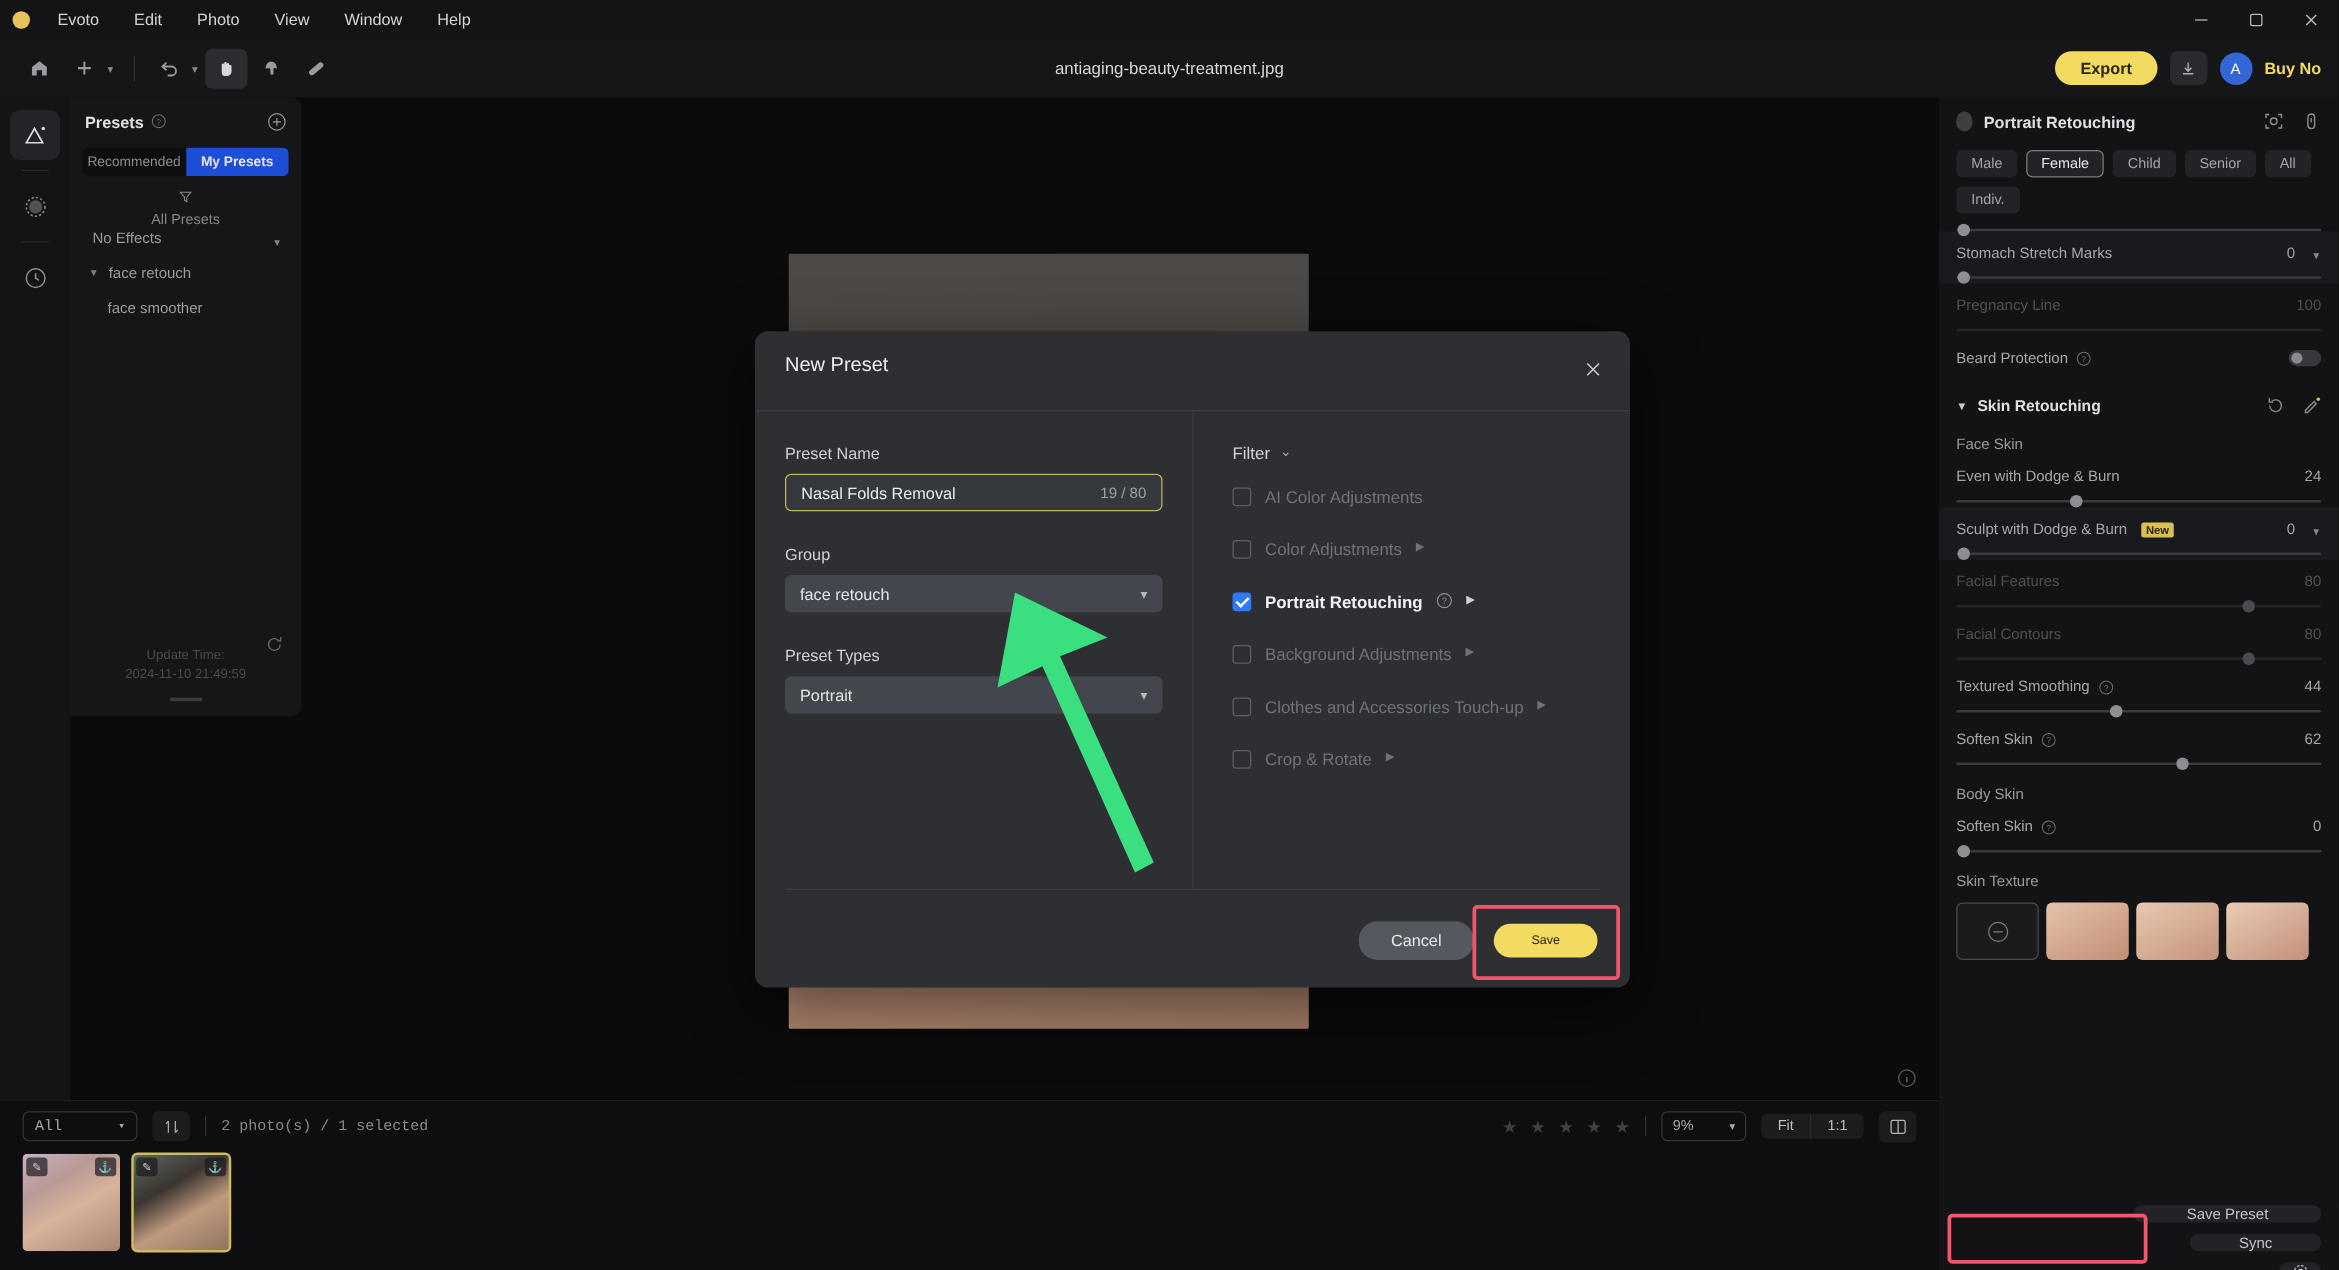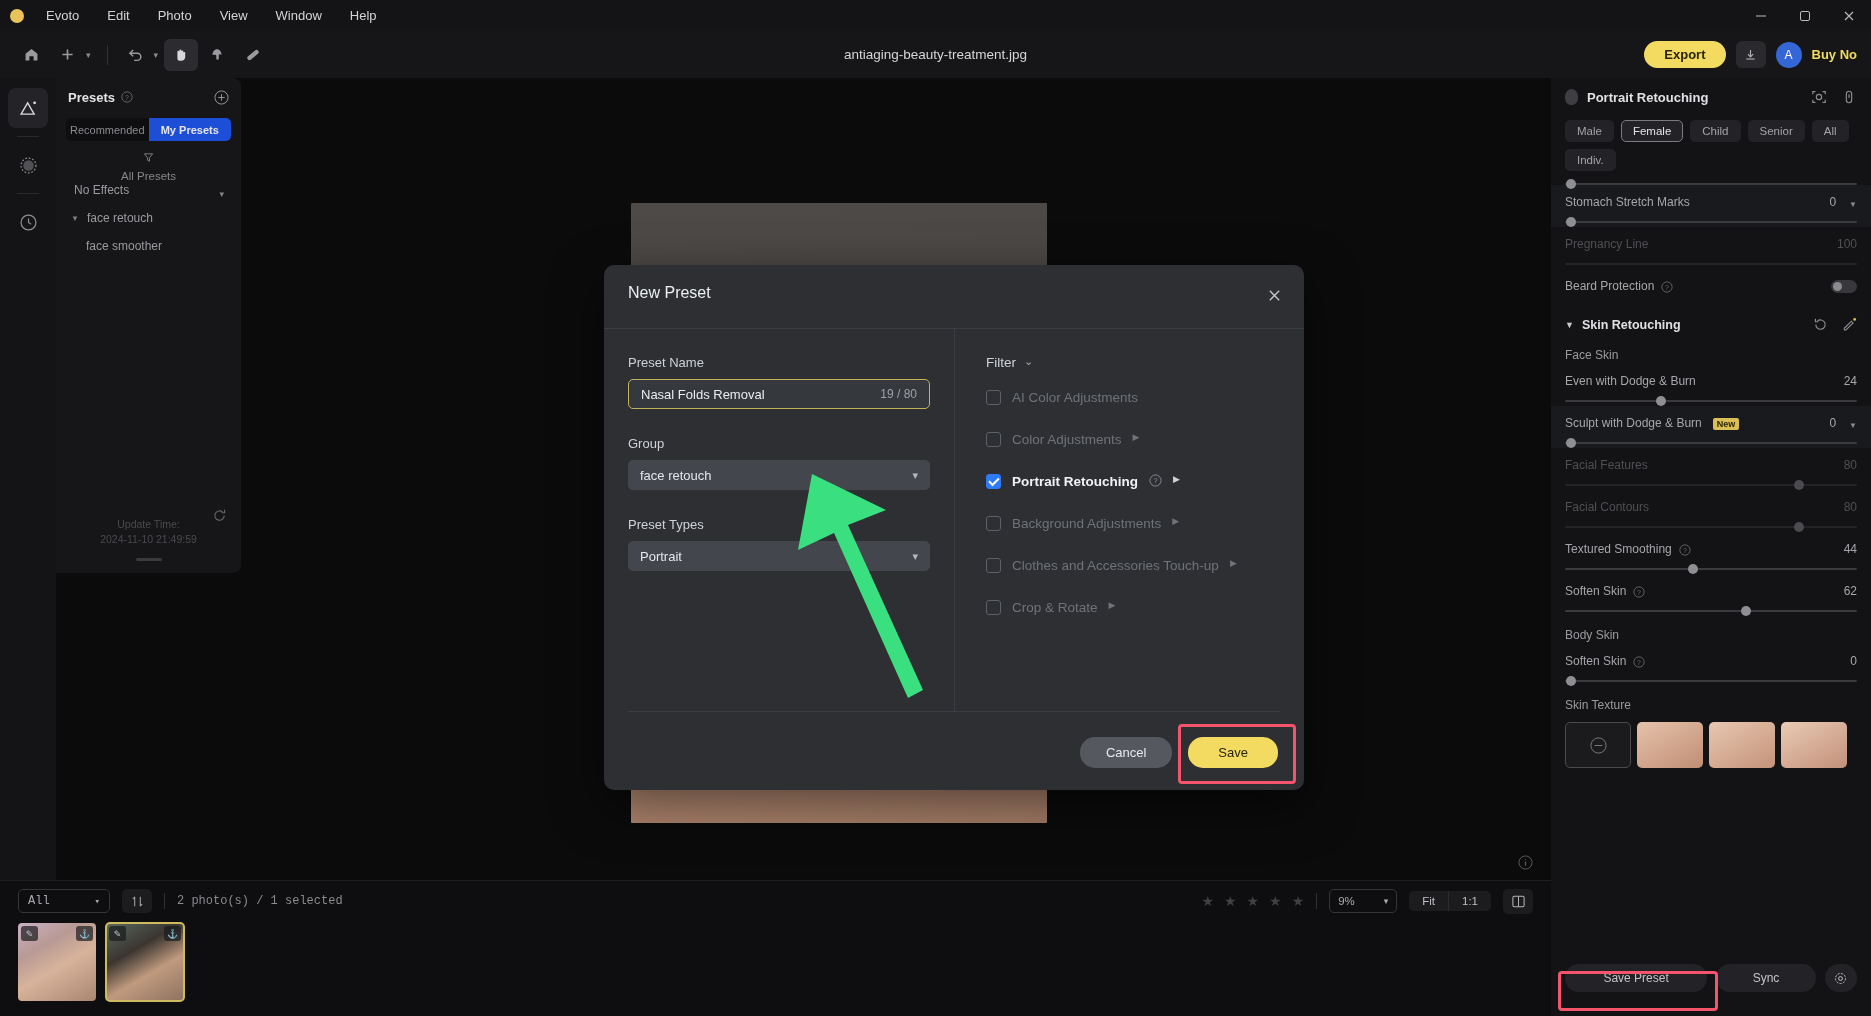--- a/index.html
+++ b/index.html
@@ -196,21 +196,21 @@
 
   .dlg-footer-line { position: absolute; left: 24px; right: 24px; bottom: 78px; height: 1px; background: #3a3d42; }
   .dlg-actions {
     position: absolute; right: 26px; bottom: 22px; display: flex; align-items: center; gap: 16px;
   }
   .btn-cancel {
     background: #55585e; color: #e8eaed; font-size: 13px; border: none;
     border-radius: 15px; padding: 8px 26px;
   }
   .btn-save {
-    background: #f2db60; color: #2a2408; font-size: 13px; border: none;
+    background: #f2db60; color: #2a2408; font-size: 10px; border: none;
     border-radius: 15px; padding: 8px 30px;
   }
   .hl-save {
     position: absolute; right: 8px; bottom: 6px; width: 118px; height: 60px;
     border: 3px solid #f4556c; border-radius: 4px; pointer-events: none;
   }
 
   
   .rightpanel {
     position: absolute; top: 78px; right: 0; width: 320px; bottom: 0;
@@ -255,21 +255,21 @@
   .rp-section .ic { margin-left: auto; display: flex; gap: 14px; color: #8c8c91; }
   .rp-sub { padding: 12px 14px 2px 14px; font-size: 12px; color: #9a9a9f; }
   .swatches { display: flex; gap: 6px; padding: 8px 14px 0 14px; }
   .sw { width: 66px; height: 46px; border-radius: 5px; background: #cfa48c; }
   .sw.none {
     background: #1b1b1e; border: 1px solid #4a4a4f;
     display: flex; align-items: center; justify-content: center; color: #7d7d82; font-size: 16px;
   }
   .rp-bottom {
     position: absolute; left: 0; right: 0; bottom: 0; height: 52px;
-    display: flex; align-items: flex-start; gap: 9px; padding: 0 14px; background: #131315;
+    display: flex; align-items: flex-end; gap: 9px; padding: 0 14px; background: #131315; flex-direction: column;
   }
   .bbtn {
     height: 28px; border-radius: 14px; background: #232327; color: #c4c4c9;
     font-size: 12px; display: flex; align-items: center; justify-content: center; border: none;
   }
   .bbtn.save { width: 150px; }
   .bbtn.sync { width: 105px; }
   .bbtn.gear { width: 34px; }
   .hl-savepreset {
     position: absolute; left: 7px; bottom: 5px; width: 160px; height: 40px;

